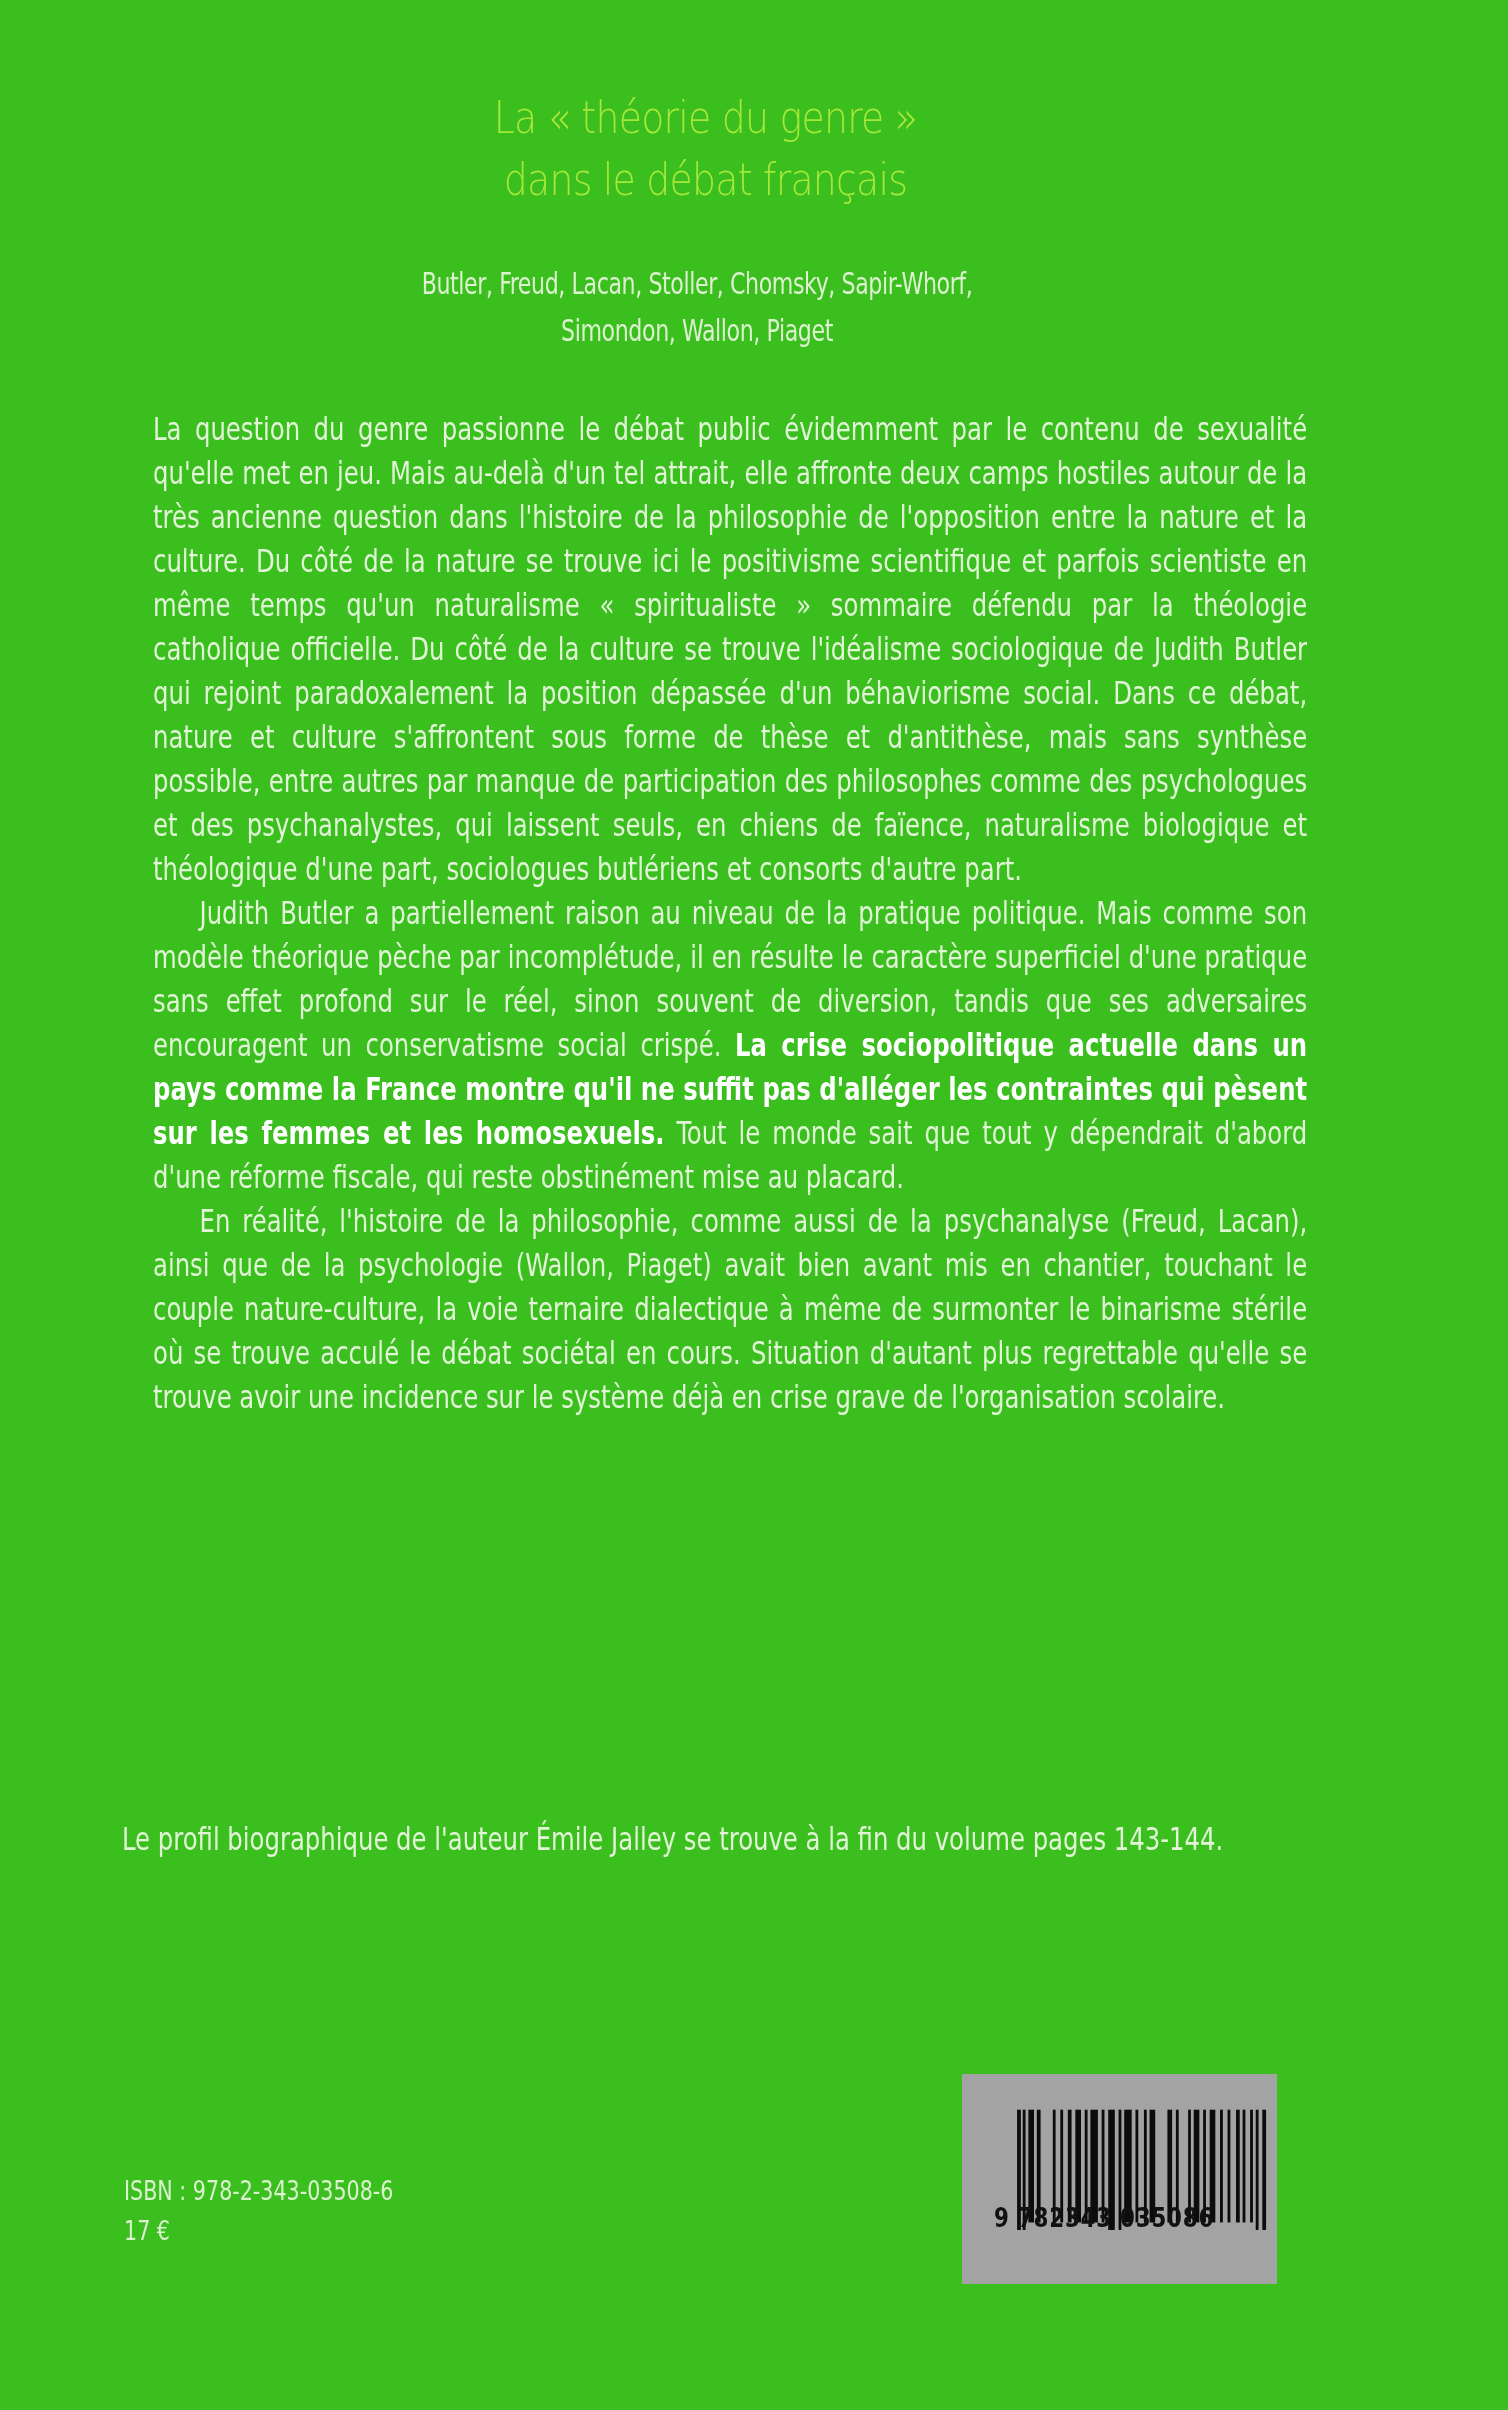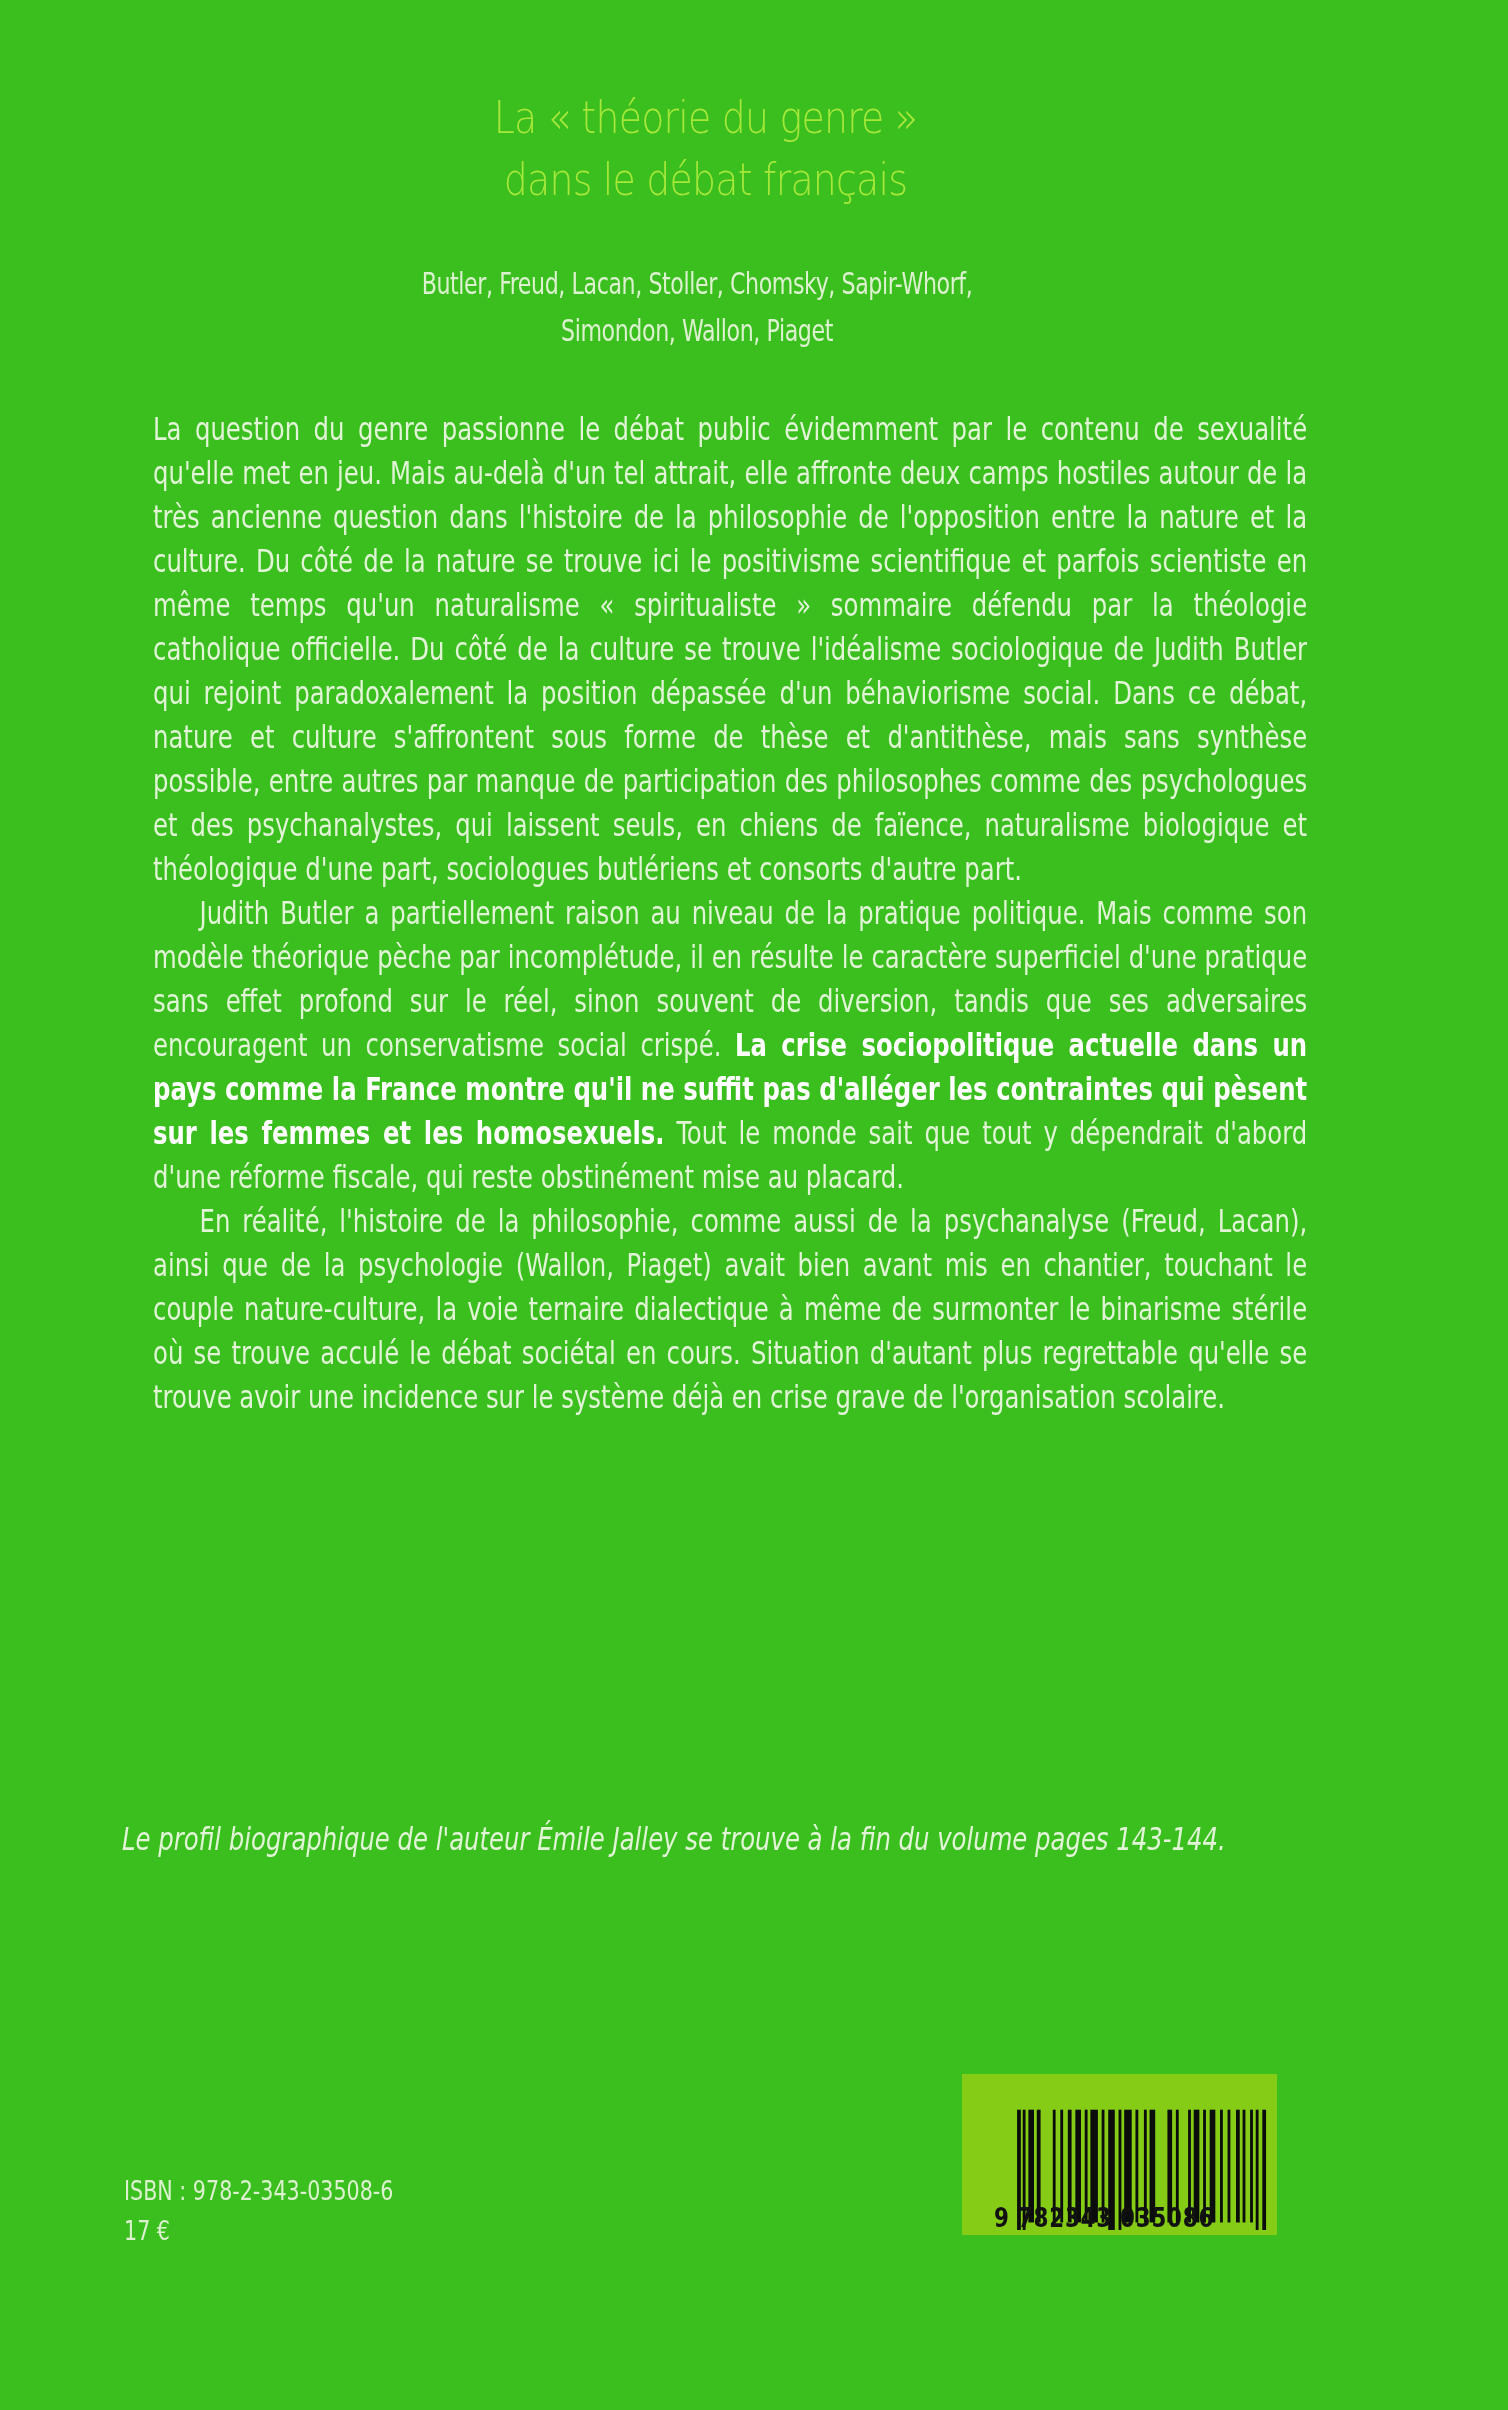--- a/index.html
+++ b/index.html
@@ -37,34 +37,34 @@
     }
     .body-text .inner {
       width: 1365px;
       transform: scaleX(0.8455); transform-origin: left top;
     }
     .body-text p { margin: 0; text-indent: 0; }
     .body-text p.indent { text-indent: 55px; }
     .body-text b { color: #ffffff; font-weight: bold; }
     .note {
       position: absolute; left: 122px; top: 1817px; width: 1154px;
-      color: #e1f5d6; font-style: italic;
+      color: #e1f5d6; 
       font-size: 32px; line-height: 45px;
       text-align: justify;
     }
     .note .inner { width: 1365px; transform: scaleX(0.8455); transform-origin: left top; }
     .isbn {
       position: absolute; left: 124px; top: 2171px;
       color: #dcf2cf; font-size: 27px; line-height: 40px;
       transform: scaleX(0.85); transform-origin: left top;
       white-space: nowrap;
     }
     .barcode {
-      position: absolute; left: 962px; top: 2074px; width: 315px; height: 161px;
-      background: #84cc16;
+      position: absolute; left: 962px; top: 2074px; width: 315px; height: 210px;
+      background: #a3a3a3;
     }
     .barcode svg { position: absolute; left: 0; top: 0; }
     .barcode .digits {
       position: absolute; left: 32px; top: 128px; width: 273px;
       font-family: "DejaVu Sans", sans-serif; font-weight: bold;
       font-size: 27px; color: #111; letter-spacing: 0.9px;
       white-space: nowrap;
       transform: scaleX(0.88); transform-origin: left top;
     }
   </style>

